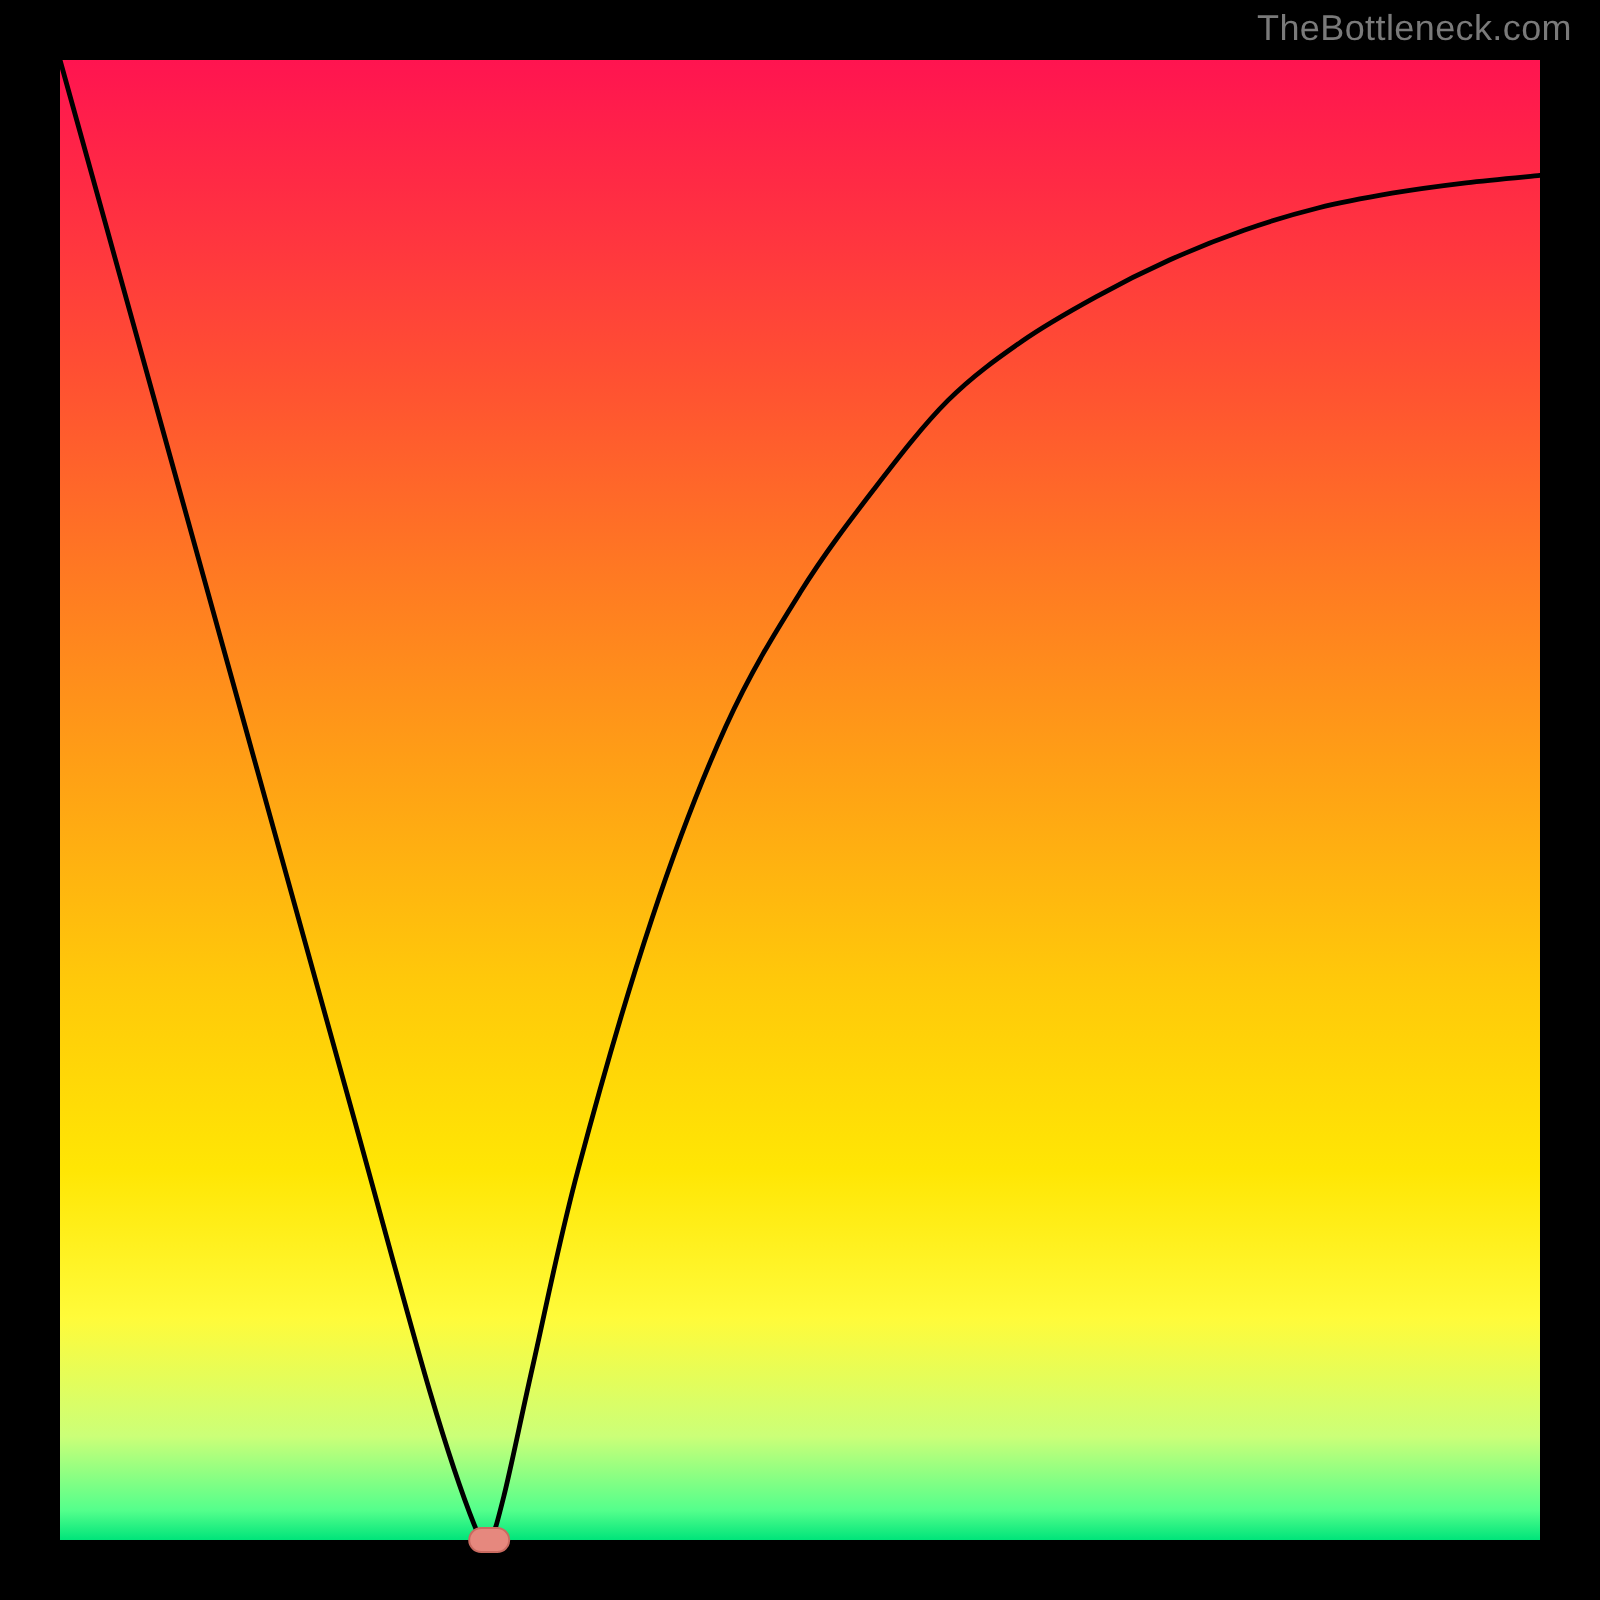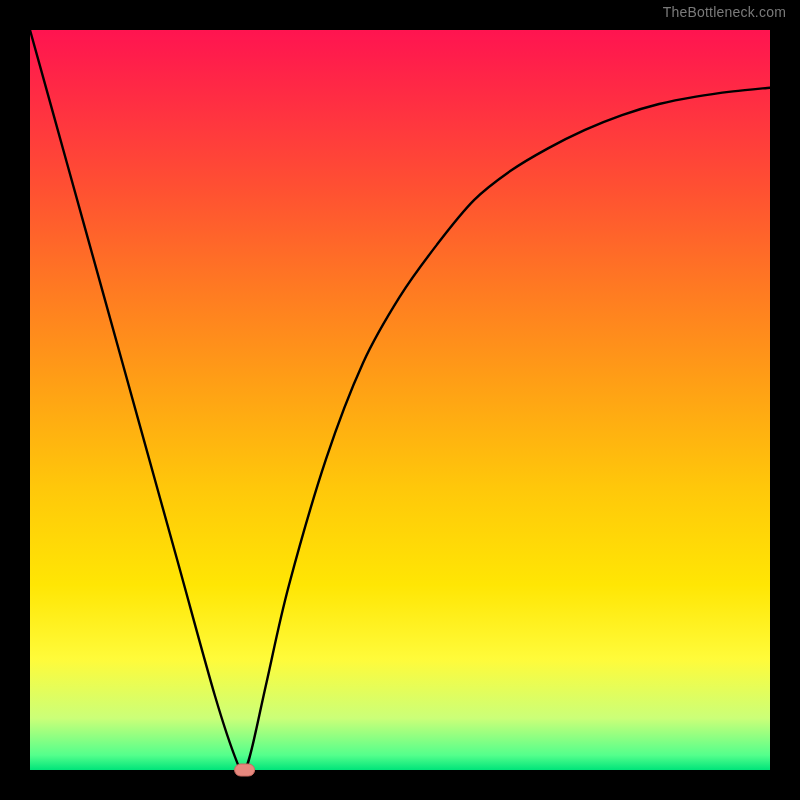--- a/index.html
+++ b/index.html
@@ -38,21 +38,21 @@
       #cbff78 93%,
       #54ff8c 98%,
       #00e47a 100%
     );
   }
   .watermark {
     position: absolute;
     top: 4px;
     right: 14px;
     color: #7a7a7a;
-    font-size: 14px;
+    font-size: 18px;
     letter-spacing: 0.2px;
     font-weight: 500;
     user-select: none;
   }
   svg.curve {
     position: absolute;
     top: 0;
     left: 0;
     width: 740px;
     height: 740px;

